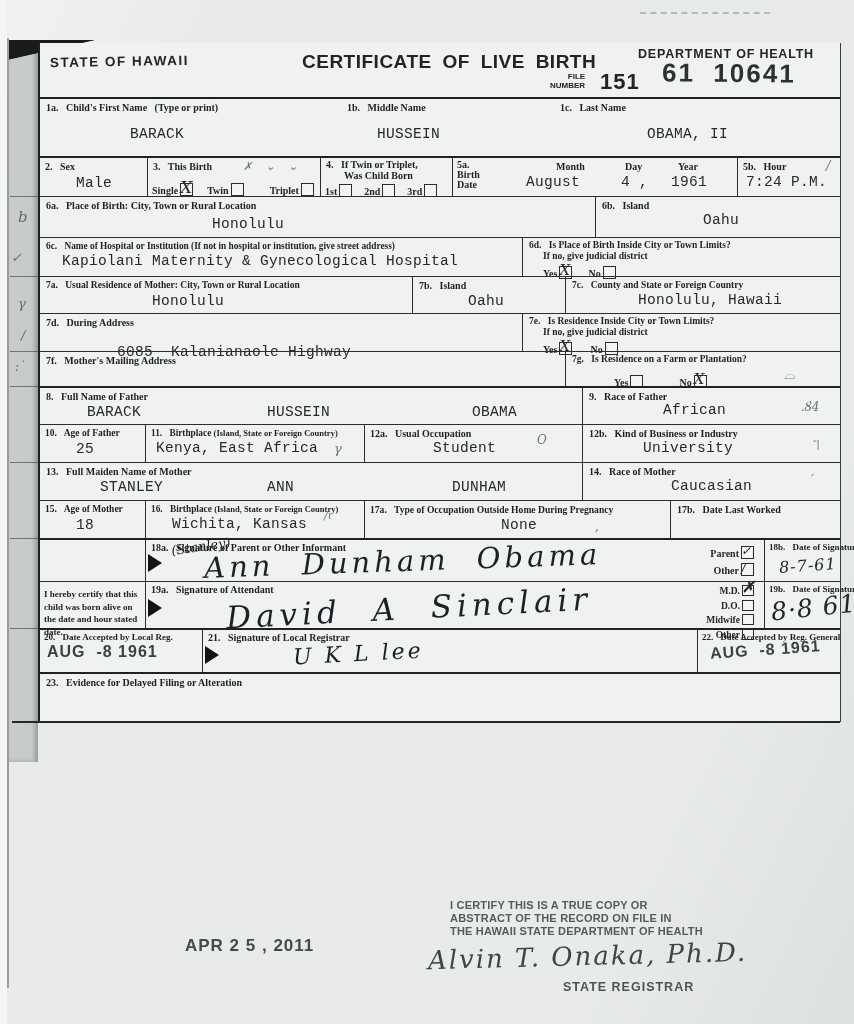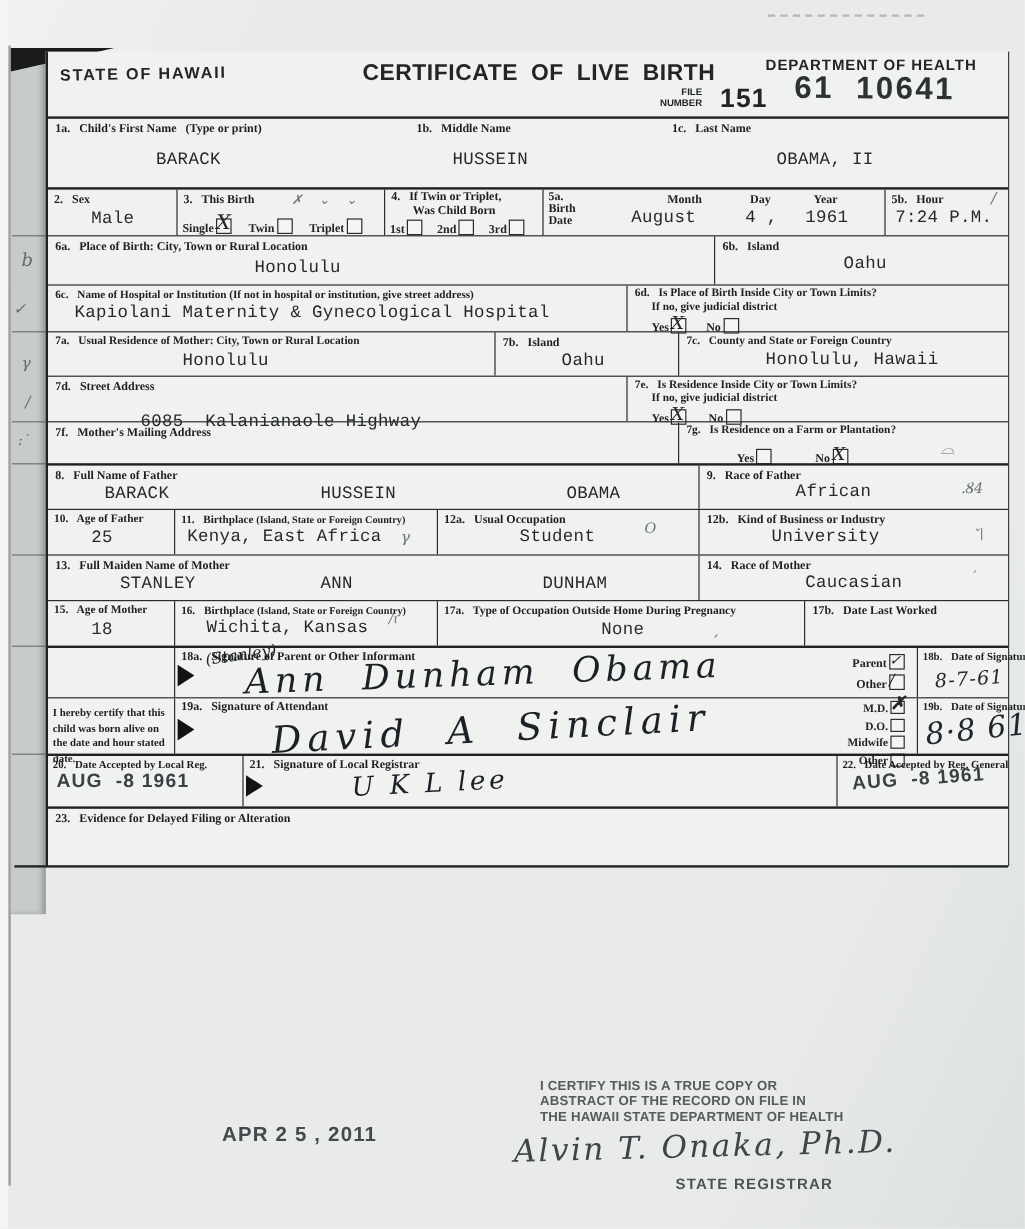--- a/index.html
+++ b/index.html
@@ -117,21 +117,21 @@
       </div>
       <div class="cell div" style="left:107px;width:173px;">
         <div class="lbl" style="left:5px;top:3px;">
           <span class="num">3.</span>
           <span>This Birth</span>
         </div>
         <div class="pen-note" style="left:95px;top:2px;font-size:11px;letter-spacing:5px;">✗  ⌄ ⌄</div>
         <div style="position:absolute;left:4px;top:22px;white-space:nowrap;">
           <span class="cbl">Single</span><span class="cb"><i class="mk" style="font-size:17px;top:-7px;">X</i></span>
           <span class="cbl" style="margin-left:8px;">Twin</span><span class="cb"><i class="mk"></i></span>
-          <span class="cbl" style="margin-left:8px;text-align:right;">Triplet</span><span class="cb"><i class="mk"></i></span>
+          <span class="cbl" style="margin-left:20px;text-align:right;">Triplet</span><span class="cb"><i class="mk"></i></span>
         </div>
       </div>
       <div class="cell div" style="left:280px;width:132px;">
         <div class="lbl" style="left:5px;top:2px;line-height:10.5px;white-space:normal;">
           <span class="num">4.</span>
           <span>If Twin or Triplet,</span><br>
           <span style="margin-left:18px;">Was Child Born</span>
         </div>
         <div style="position:absolute;left:4px;top:23px;white-space:nowrap;">
           <span class="cbl">1st</span><span class="cb"></span>
@@ -221,21 +221,21 @@
           <span>County and State or Foreign Country</span>
         </div>
         <div class="val" style="left:72px;top:15px;">Honolulu, Hawaii</div>
       </div>
     </div>
 
     <div class="row" style="top:270px;height:38px;">
       <div class="cell" style="left:0;width:482px;">
         <div class="lbl" style="left:6px;top:3px;">
           <span class="num">7d.</span>
-          <span>Street Address</span>
+          <span>During Address</span>
         </div>
         <div class="val" style="left:77px;top:14px;margin-top:16px;">6085  Kalanianaole Highway</div>
       </div>
       <div class="cell div" style="left:482px;width:318px;">
         <div class="lbl" style="left:6px;top:2px;font-size:9.5px;">
           <span class="num">7e.</span>
           <span>Is Residence Inside City or Town Limits?</span>
         </div>
         <div class="lbl" style="left:20px;top:13px;font-size:9.5px;">If no, give judicial district</div>
         <div style="position:absolute;left:20px;top:25px;white-space:nowrap;">

